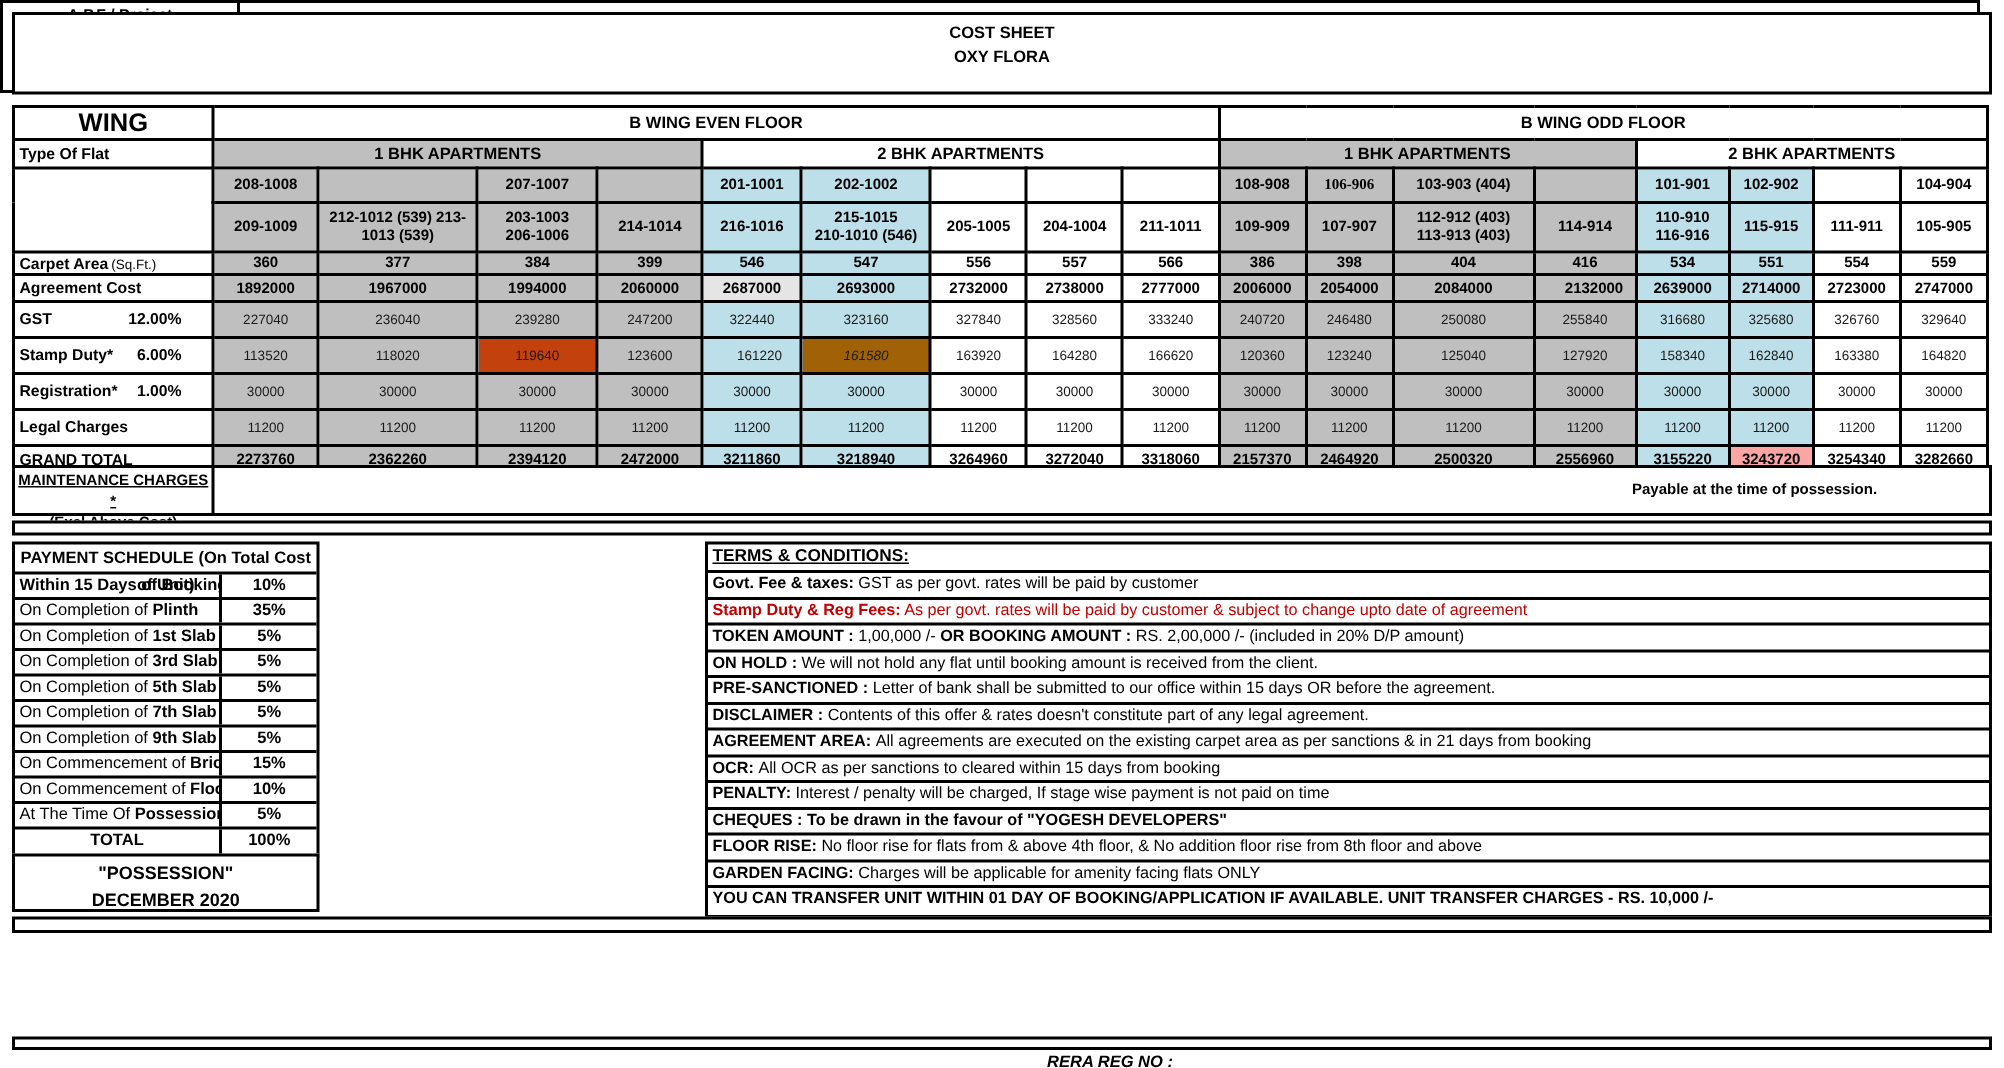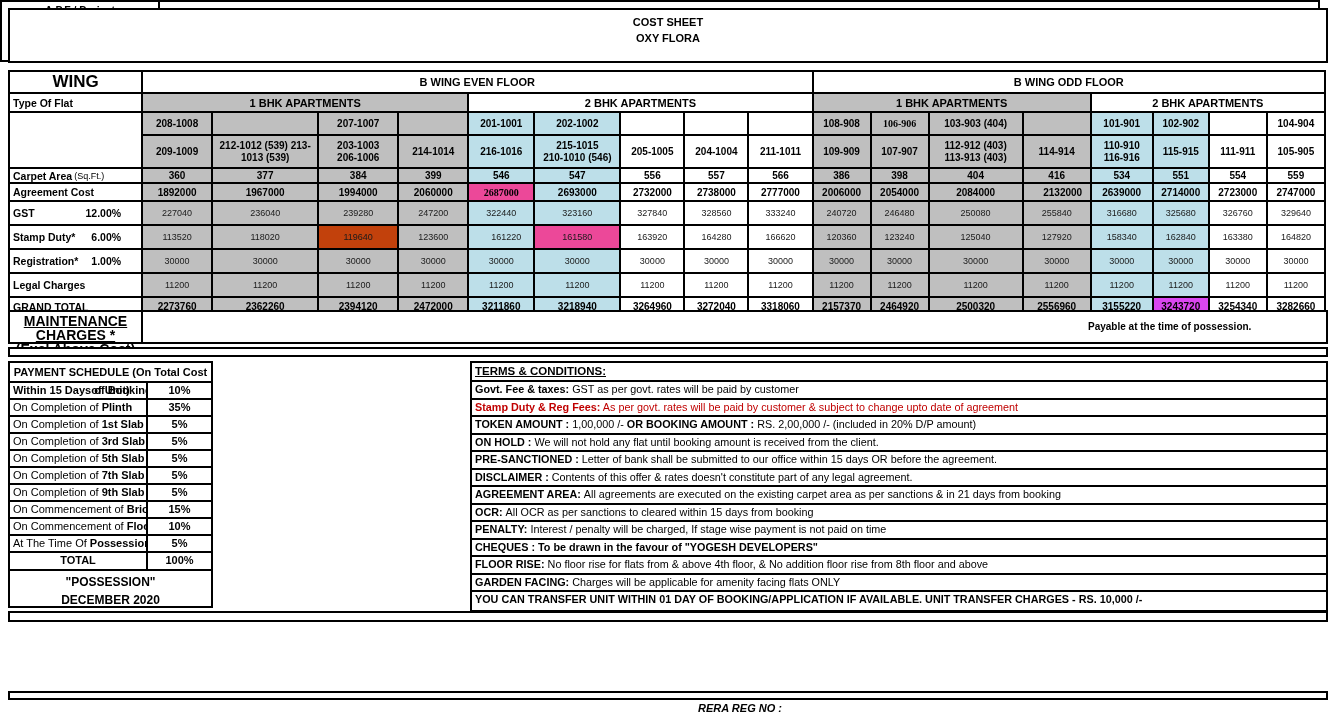--- a/index.html
+++ b/index.html
@@ -25,21 +25,21 @@
   .flat  { font-size:10px; font-weight:bold; line-height:11.5px; }
   .val-b { font-size:10px; font-weight:bold; }
   .val-s { font-size:9px; color:#1a1a1a; }
   .rowlab { display:flex; align-items:center; font-size:10.5px; font-weight:bold; padding-left:3px; }
   .rowlab .sfx { font-weight:normal; font-size:9px; margin-left:2px; }
   .rowlab .pct { margin-left:auto; margin-right:20px; }
 
   
   #maint { left:8px; top:310px; width:1320px; height:34px; display:flex; }
   #maint-label { width:133px; border-right:2px solid #000; text-align:center;
-    font-size:14px; font-weight:bold; padding-top:2px; }
+    font-size:10px; font-weight:bold; padding-top:2px; }
   #maint-label div { text-decoration:underline; line-height:14px; }
   #maint-right { position:relative; flex:1; }
   #maint-text { position:absolute; left:0; right:0; top:9px; text-align:center;
     font-size:10px; font-weight:bold; }
   #maint-note { position:absolute; left:945px; top:9px; font-size:10px; font-weight:bold; }
 
   #thin-box1 { left:8px; top:347px; width:1320px; height:10px; }
 
   
   #payment { left:8px; top:361px; width:205px; }
@@ -193,21 +193,21 @@
           <tr style="height: 18px;">
             <td>
               <div class="rowlab">
                 <span>Agreement Cost</span>
               </div>
             </td>
             <td class="val-b" style="background: rgb(191, 191, 191);">1892000</td>
             <td class="val-b" style="background: rgb(191, 191, 191);">1967000</td>
             <td class="val-b" style="background: rgb(191, 191, 191);">1994000</td>
             <td class="val-b" style="background: rgb(191, 191, 191);">2060000</td>
-            <td class="val-b" style="background: #ec4899; font-family: Liberation Serif, serif;">2687000</td>
+            <td class="val-b" style="background: #e5e5e5;">2687000</td>
             <td class="val-b" style="background: rgb(189, 223, 233);">2693000</td>
             <td class="val-b" style="background: rgb(255, 255, 255);">2732000</td>
             <td class="val-b" style="background: rgb(255, 255, 255);">2738000</td>
             <td class="val-b" style="background: rgb(255, 255, 255);">2777000</td>
             <td class="val-b" style="background: rgb(191, 191, 191);">2006000</td>
             <td class="val-b" style="background: rgb(191, 191, 191);">2054000</td>
             <td class="val-b" style="background: rgb(191, 191, 191);">2084000</td>
             <td class="val-b" style="background: rgb(191, 191, 191); padding-left: 12px;">2132000</td>
             <td class="val-b" style="background: rgb(189, 223, 233);">2639000</td>
             <td class="val-b" style="background: rgb(189, 223, 233);">2714000</td>
@@ -244,21 +244,21 @@
               <div class="rowlab">
                 <span>Stamp Duty*</span>
                 <span class="pct">6.00%</span>
               </div>
             </td>
             <td class="val-s" style="background: rgb(191, 191, 191);">113520</td>
             <td class="val-s" style="background: rgb(191, 191, 191);">118020</td>
             <td class="val-s" style="background: #c2410c;">119640</td>
             <td class="val-s" style="background: rgb(191, 191, 191);">123600</td>
             <td class="val-s" style="background: rgb(189, 223, 233); padding-left: 10px;">161220</td>
-            <td class="val-s" style="background: #ec4899;">161580</td>
+            <td class="val-s" style="background: #a16207; font-style: italic;">161580</td>
             <td class="val-s" style="background: rgb(255, 255, 255);">163920</td>
             <td class="val-s" style="background: rgb(255, 255, 255);">164280</td>
             <td class="val-s" style="background: rgb(255, 255, 255);">166620</td>
             <td class="val-s" style="background: rgb(191, 191, 191);">120360</td>
             <td class="val-s" style="background: rgb(191, 191, 191);">123240</td>
             <td class="val-s" style="background: rgb(191, 191, 191);">125040</td>
             <td class="val-s" style="background: rgb(191, 191, 191);">127920</td>
             <td class="val-s" style="background: rgb(189, 223, 233);">158340</td>
             <td class="val-s" style="background: rgb(189, 223, 233);">162840</td>
             <td class="val-s" style="background: rgb(255, 255, 255);">163380</td>
@@ -326,21 +326,21 @@
             <td class="val-b" style="background: rgb(189, 223, 233);">3211860</td>
             <td class="val-b" style="background: rgb(189, 223, 233);">3218940</td>
             <td class="val-b" style="background: rgb(255, 255, 255);">3264960</td>
             <td class="val-b" style="background: rgb(255, 255, 255);">3272040</td>
             <td class="val-b" style="background: rgb(255, 255, 255);">3318060</td>
             <td class="val-b" style="background: rgb(191, 191, 191);">2157370</td>
             <td class="val-b" style="background: rgb(191, 191, 191);">2464920</td>
             <td class="val-b" style="background: rgb(191, 191, 191);">2500320</td>
             <td class="val-b" style="background: rgb(191, 191, 191);">2556960</td>
             <td class="val-b" style="background: rgb(189, 223, 233);">3155220</td>
-            <td class="val-b" style="background: #d946ef;">3243720</td>
+            <td class="val-b" style="background: #fca5a5;">3243720</td>
             <td class="val-b" style="background: rgb(255, 255, 255);">3254340</td>
             <td class="val-b" style="background: rgb(255, 255, 255);">3282660</td>
           </tr>
         </tbody>
       </table>
   </div>
 
   <div class="box" id="maint">
     <div id="maint-label">
       <div>MAINTENANCE CHARGES *</div>

